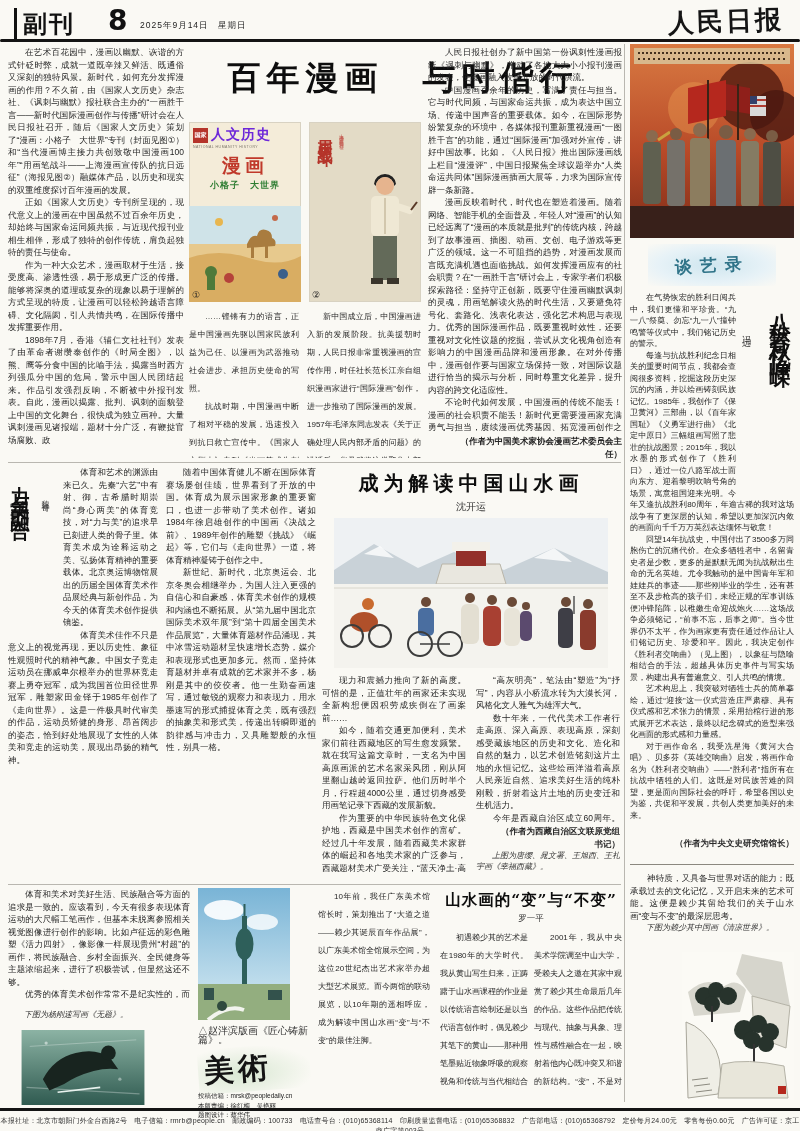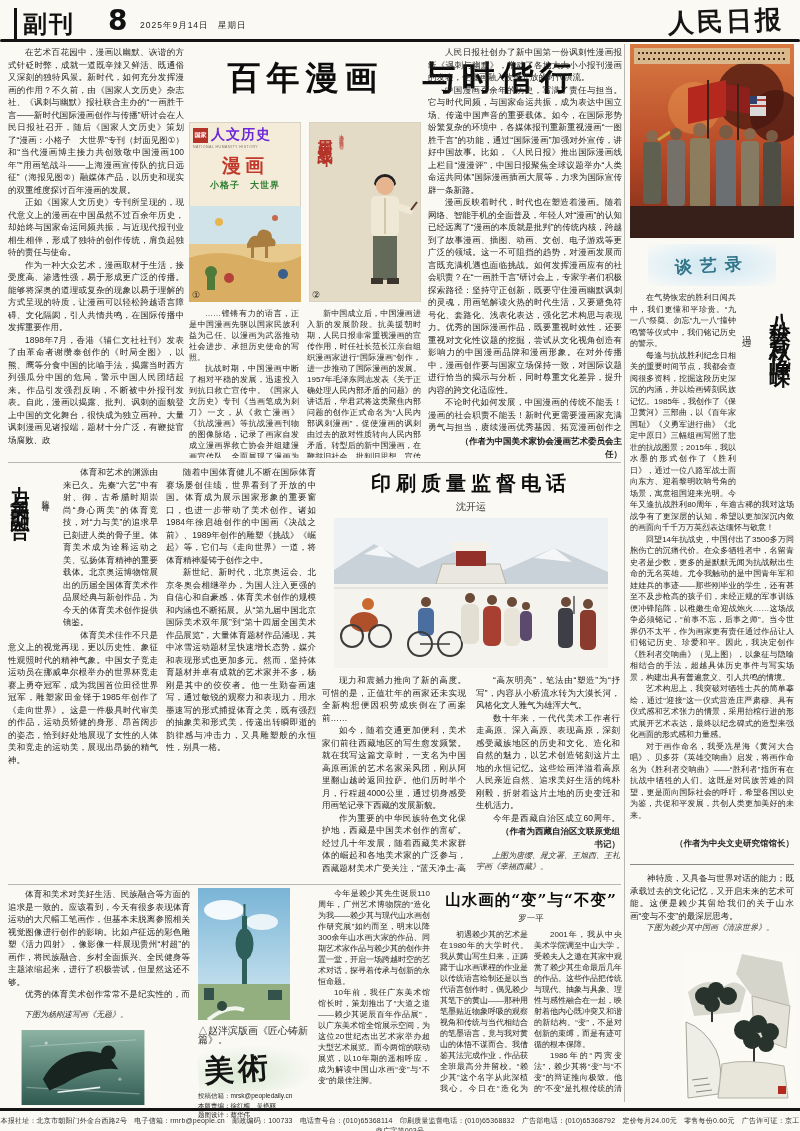--- a/index.html
+++ b/index.html
@@ -10,21 +10,21 @@
   .hdr-sec{position:absolute;left:14px;top:8px;font:900 24px "DejaVu Serif",serif;letter-spacing:2px;
            border-left:3px solid #111;padding-left:6px;color:#111;}
   .hdr-num{position:absolute;left:108px;top:4px;font:700 28px "DejaVu Sans",sans-serif;color:#111;}
   .hdr-date{position:absolute;left:140px;top:20px;font-size:8.5px;color:#222;letter-spacing:1px;}
   .hdr-mast{position:absolute;right:16px;top:4px;font:900 26px "DejaVu Serif",serif;color:#151515;
             transform:rotate(-2deg);letter-spacing:3px;}
   .hdr-rule{position:absolute;left:0;top:39px;width:800px;height:3px;background:#141414;border-radius:2px;}
   
   .bodytxt{font-size:8.5px;line-height:12.5px;text-align:justify;color:#262626;}
   .bodytxt p{margin:0;text-indent:2em;}
-  .sm{font-size:8px;line-height:11px;}
+  .sm{font-size:8px;line-height:18px;}
   .credit{font-weight:700;text-align:right;font-size:8.5px;margin-top:3px;text-indent:0;}
   .caption{font-family:"DejaVu Serif",serif;font-style:italic;font-size:8px;line-height:11px;color:#333;}
   .flexcol{display:flex;flex-direction:column;}
   .grow{flex:1 1 auto;overflow:hidden;}
   .vrule{position:absolute;left:624px;top:44px;width:1px;height:1058px;background:#b9b7b0;}
   .hrule{position:absolute;background:#b9b7b0;height:1px;}
   
   .lead{position:absolute;left:8px;top:44px;width:614px;height:417px;}
   .lead-title{position:absolute;left:175px;top:12px;width:440px;text-align:center;
               font:900 33px "DejaVu Serif",serif;letter-spacing:6px;color:#0d0d0d;margin:0;}
@@ -292,21 +292,21 @@
       <p>体育和艺术的渊源由来已久。先秦“六艺”中有射、御，古希腊时期崇尚“身心两美”的体育竞技，对“力与美”的追求早已刻进人类的骨子里。体育美术成为诠释运动之美、弘扬体育精神的重要载体。北京奥运博物馆展出的历届全国体育美术作品展经典与新创作品，为今天的体育美术创作提供镜鉴。</p>
       <p>体育美术佳作不只是意义上的视觉再现，更以历史性、象征性观照时代的精神气象。中国女子竞走运动员在挪威卑尔根举办的世界杯竞走赛上勇夺冠军，成为我国首位田径世界冠军，雕塑家田金铎于1985年创作了《走向世界》。这是一件极具时代审美的作品，运动员矫健的身形、昂首阔步的姿态，恰到好处地展现了女性的人体美和竞走的运动美，展现出昂扬的精气神。</p>
     </div>
     <div class="sp-c2 bodytxt">
       <p>随着中国体育健儿不断在国际体育赛场屡创佳绩，世界看到了开放的中国。体育成为展示国家形象的重要窗口，也进一步带动了美术创作。诸如1984年徐启雄创作的中国画《决战之前》、1989年创作的雕塑《挑战》《崛起》等，它们与《走向世界》一道，将体育精神凝铸于创作之中。</p>
       <p>新世纪、新时代，北京奥运会、北京冬奥会相继举办，为国人注入更强的自信心和自豪感，体育美术创作的规模和内涵也不断拓展。从“第九届中国北京国际美术双年展”到“第十四届全国美术作品展览”，大量体育题材作品涌现，其中冰雪运动题材呈快速增长态势，媒介和表现形式也更加多元。然而，坚持体育题材并卓有成就的艺术家并不多，杨刚是其中的佼佼者。他一生勤奋画速写，通过敏锐的观察力和表现力，用水墨速写的形式捕捉体育之美，既有强烈的抽象美和形式美，传递出转瞬即逝的韵律感与冲击力，又具雕塑般的永恒性，别具一格。</p>
     </div>
   </section>
 
   <section class="tibet">
-    <h2 class="tb-title">印刷质量监督电话</h2>
+    <h2 class="tb-title">成为解读中国山水画</h2>
     <div class="tb-by">沈开运</div>
     <svg class="tb-art" viewBox="0 0 274 150" preserveAspectRatio="none" style="width:274px;display:block;">
       <rect width="274" height="150" fill="#eef1f3"></rect>
       <polygon points="0,52 40,26 84,50 120,34 170,52 220,30 274,54 274,70 0,70" fill="#c9d2d8"></polygon>
       <polygon points="30,36 46,28 60,40" fill="#ffffff" opacity=".8"></polygon>
         <polygon points="200,40 220,30 238,44" fill="#ffffff" opacity=".8"></polygon>
       <g>
         <polygon points="108,46 166,46 172,66 102,66" fill="#e9e7df" stroke="#b9b5a8" stroke-width="1"></polygon>
         <rect x="122" y="32" width="30" height="16" fill="#93302a"></rect>
         <rect x="118" y="24" width="38" height="9" fill="#f3f1ea"></rect>
@@ -404,21 +404,20 @@
     <div class="meishu">美術</div>
     <div class="contacts">
       <div>投稿信箱：mrsk@peopledaily.cn</div>
       <div>本版责编：徐红梅　吴艳丽</div>
       <div>题图设计：蔡华伟</div>
     </div>
   </section>
 
   <section class="botF">
     <div class="f-left bodytxt sm">
-      <p>今年是赖少其先生诞辰110周年，广州艺术博物院的“造化为我——赖少其与现代山水画创作研究展”如约而至，明末以降300余年山水画大家的作品、同期艺术家作品与赖少其的创作并置一堂，开启一场跨越时空的艺术对话，探寻着传承与创新的永恒命题。</p>
       <p>10年前，我任广东美术馆馆长时，策划推出了“大道之道——赖少其诞辰百年作品展”，以广东美术馆全馆展示空间，为这位20世纪杰出艺术家举办超大型艺术展览。而今两馆的联动展览，以10年期的遥相呼应，成为解读中国山水画“变”与“不变”的最佳注脚。</p>
     </div>
     <div class="f-right">
       <h3 class="f-title">山水画的“变”与“不变”</h3>
       <div class="f-by">罗一平</div>
       <div class="f-cols">
         <div class="f-col bodytxt sm">
           <p>初遇赖少其的艺术是在1980年的大学时代。我从黄山写生归来，正踌躇于山水画课程的作业是以传统语言绘制还是以当代语言创作时，偶见赖少其笔下的黄山——那种用笔墨贴近物象呼吸的观察视角和传统与当代相结合的笔墨语言，竟与我对黄山的体悟不谋而合。我借鉴其法完成作业，作品获全班最高分并留校。“赖少其”这个名字从此深植我心。今日在“造化为我”展厅，面对赖少其众多“以心观物”的作品，方悟这份共鸣源于他对山水画“变”与“不变”的洞察——无论笔墨语言如何变化，都始终守着“写山水精神之性”的内核。</p>
         </div>
         <div class="f-col bodytxt sm">

